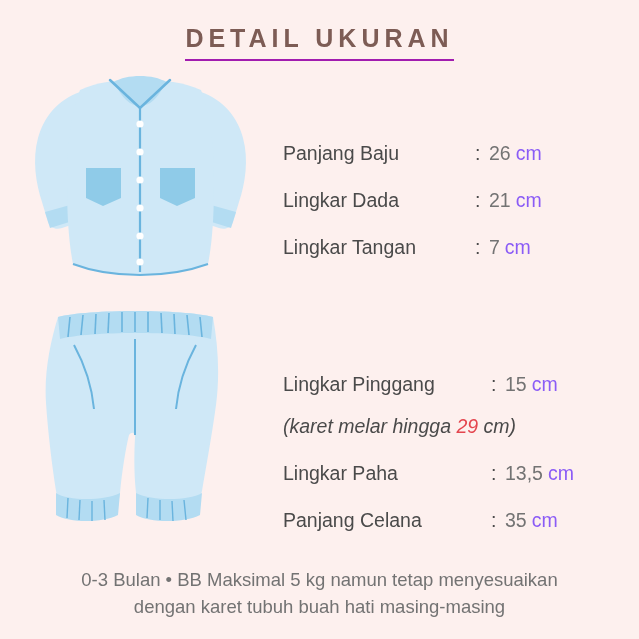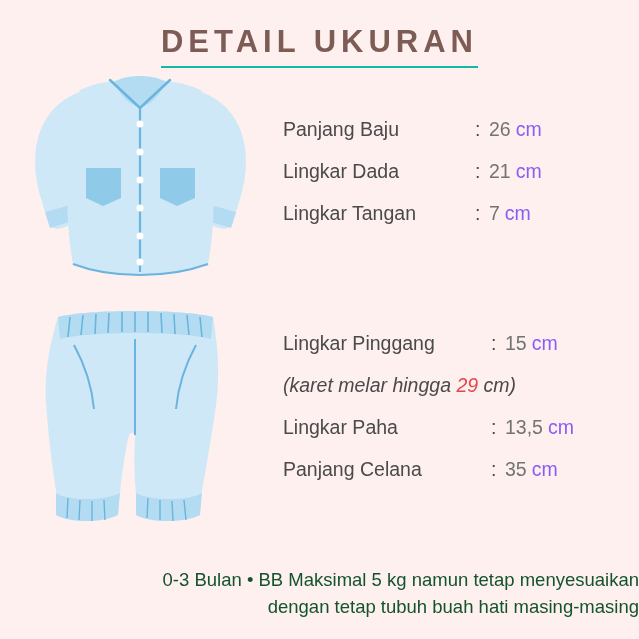--- a/index.html
+++ b/index.html
@@ -24,26 +24,26 @@
   
   .title-wrap {
     position: absolute;
     top: 24px;
     left: 0;
     width: 639px;
     text-align: center;
   }
   .title {
     display: inline-block;
-    font-size: 31px;
+    font-size: 25px;
     letter-spacing: 5px;
     font-weight: bold;
     color: #7d5c55;
     padding-bottom: 6px;
-    border-bottom: 2px solid #14b8a6;
+    border-bottom: 2px solid #a21caf;
   }
 
   
   .shirt-art {
     position: absolute;
     left: 18px;
     top: 72px;
     width: 245px;
     height: 215px;
   }
@@ -58,30 +58,31 @@
   
   .spec-block-top {
     position: absolute;
     left: 283px;
     top: 118px;
     width: 340px;
   }
   .spec-block-bottom {
     position: absolute;
     left: 283px;
-    top: 332px;
+    top: 349px;
     width: 350px;
   }
   .spec-row {
     display: flex;
     align-items: baseline;
     margin-bottom: 19px;
     font-size: 19.5px;
     color: #4a4a4a;
     white-space: nowrap;
+    margin-top: 24px;
   }
   .spec-row .label {
     display: inline-block;
   }
   .spec-block-top .label { width: 192px; }
   .spec-block-bottom .label { width: 208px; }
   .spec-row .colon {
     display: inline-block;
     width: 14px;
   }
@@ -100,22 +101,22 @@
     font-style: italic;
   }
   .note-row .value { color: #e4454e; }
 
   
   .footer {
     position: absolute;
     left: 0;
     bottom: 18px;
     width: 639px;
-    text-align: right;
-    color: #14532d;
+    text-align: center;
+    color: #737373;
     font-size: 18.5px;
     line-height: 1.5;
   }
 </style>
 </head>
 <body>
 
 <div class="page">
 
   <div class="title-wrap">
@@ -236,16 +237,16 @@
     <div class="spec-row">
       <span class="label">Panjang Celana</span>
       <span class="colon">:</span>
       <span class="value">35</span>
       <span class="unit">cm</span>
     </div>
   </div>
 
   <div class="footer">
     <div>0-3 Bulan • BB Maksimal 5 kg namun tetap menyesuaikan</div>
-    <div>dengan tetap tubuh buah hati masing-masing</div>
+    <div>dengan karet tubuh buah hati masing-masing</div>
   </div>
 
 </div>
 
 </body></html>

